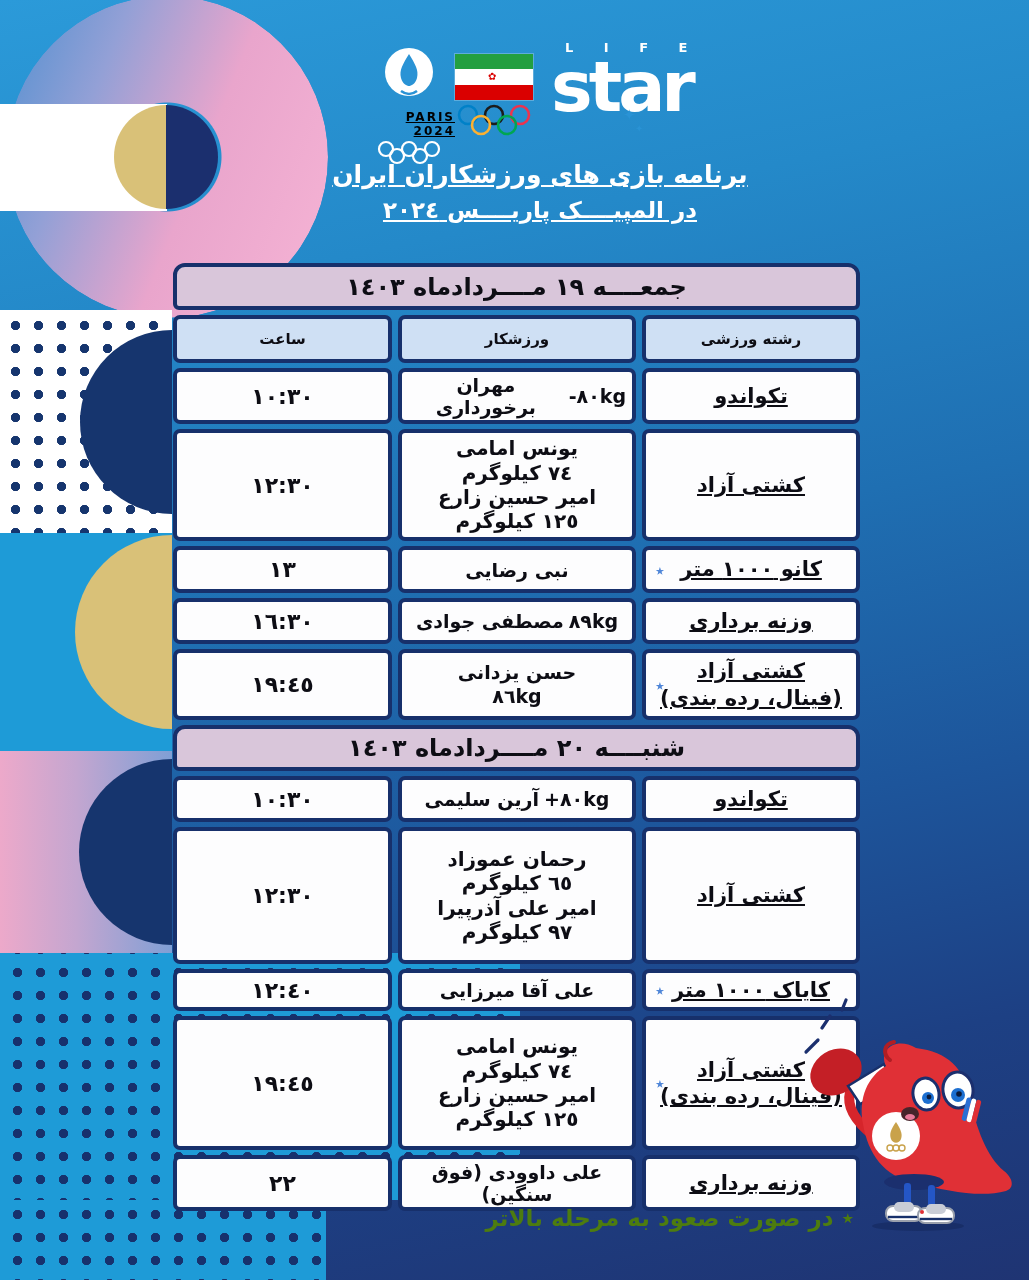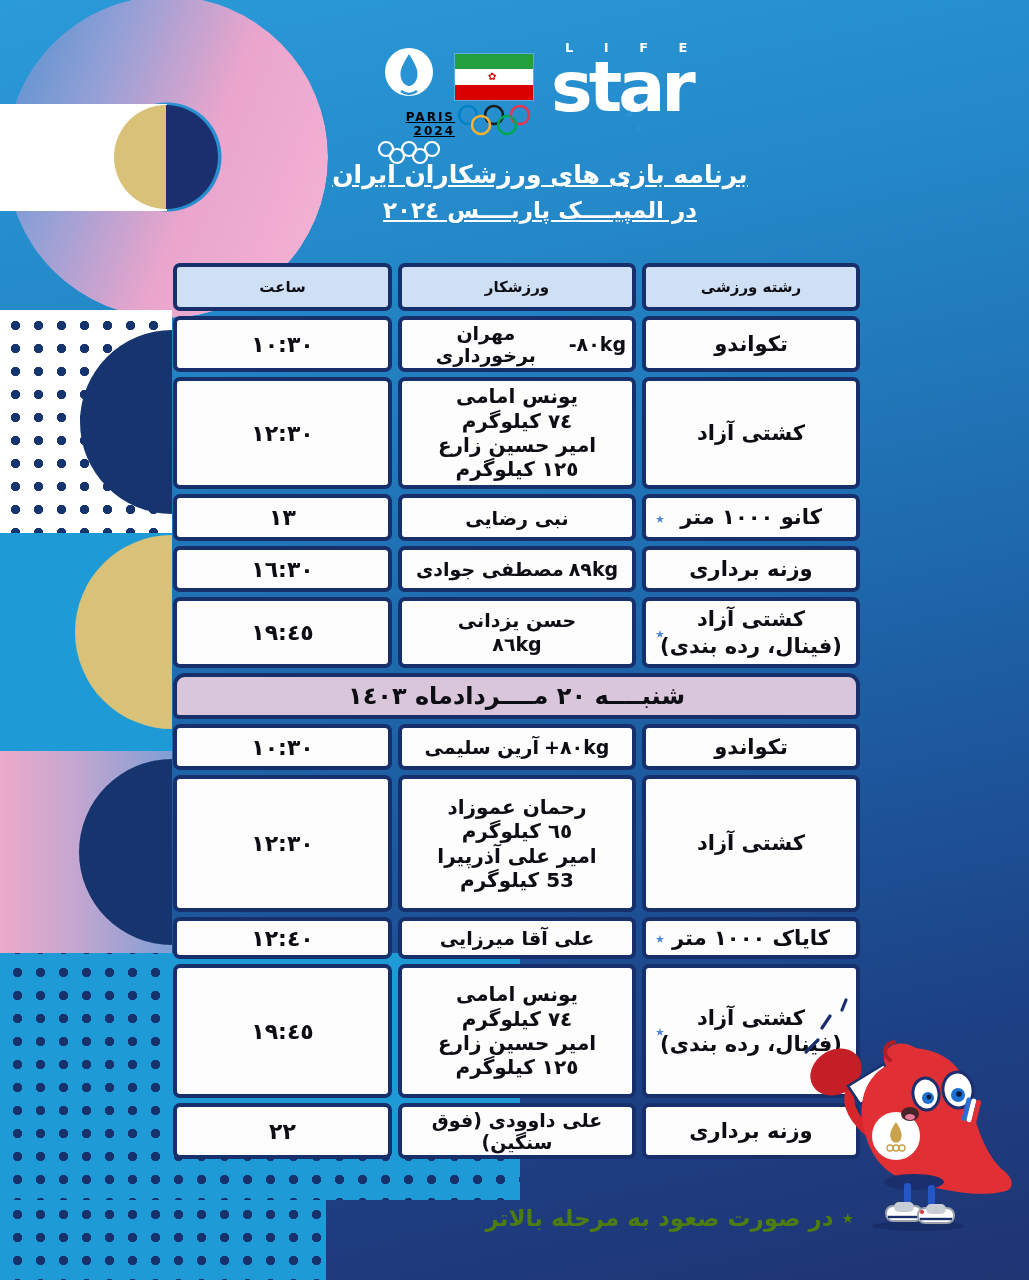--- a/index.html
+++ b/index.html
@@ -70,21 +70,21 @@
   }
   .trow{display:grid;grid-template-columns:219px 238px 218px;gap:6px;}
   .cell{
     background:#fdfdfe;border:4px solid #17306b;border-radius:7px;box-sizing:border-box;
     display:flex;align-items:center;justify-content:center;text-align:center;
     color:#0d0d14;font-weight:bold;direction:rtl;
   }
   .cell.hdr{background:#cfe0f4;font-size:15px;}
   .cell.time{font-size:22px;}
   .cell.sport{font-size:21px;position:relative;padding:2px 10px;}
-  .sport-text{white-space:pre-line;line-height:1.25;margin:auto;}
+  .sport-text{white-space:pre-line;line-height:1.25;margin:auto;text-decoration:underline;}
   .star-mark{position:absolute;left:9px;top:50%;transform:translateY(-50%);color:#4f86d8;font-size:18px;direction:ltr;}
   .cell.athlete{font-size:19px;padding:2px 6px;}
   .a-inline{flex-direction:row-reverse;gap:5px;}
   .a-inline .aweight{direction:ltr;unicode-bidi:isolate;}
   .a-stack{flex-direction:column;line-height:1.25;}
   .a-stack .aweight{direction:ltr;unicode-bidi:isolate;}
   .a-lines .alines{white-space:pre-line;line-height:1.22;font-size:20px;}
   
   .footnote{
     position:absolute;right:175px;top:1205px;color:#4d7c0f;font-weight:bold;font-size:23px;direction:rtl;
@@ -155,20 +155,21 @@
   </div>
 </div>
 
 <div class="title">
   <div class="t1">برنامه بازی های ورزشکاران ایران</div>
   <div class="t2">در المپیــــک پاریــــس ٢٠٢٤</div>
 </div>
 
 <div class="sched">
 
+  <div class="banner" style="min-height:47px">جمعــــه ١٩ مــــردادماه ١٤٠٣</div>
 
   <div class="trow">
     <div class="cell hdr" style="min-height:48px">ساعت</div>
     <div class="cell hdr">ورزشکار</div>
     <div class="cell hdr">رشته ورزشی</div>
   </div>
 
   <div class="trow">
     <div class="cell time" style="min-height:46px">١٠:٣٠</div>
     <div class="cell athlete a-inline">
@@ -244,21 +245,21 @@
       <span class="sport-text">تکواندو</span>
     </div>
   </div>
 
   <div class="trow">
     <div class="cell time" style="min-height:137px">١٢:٣٠</div>
     <div class="cell athlete a-lines">
       <span class="alines">رحمان عموزاد
 ٦٥ کیلوگرم
 امیر علی آذرپیرا
-53 کیلوگرم</span>
+٩٧ کیلوگرم</span>
     </div>
     <div class="cell sport">
       <span class="star-mark"></span>
       <span class="sport-text">کشتی آزاد</span>
     </div>
   </div>
 
   <div class="trow">
     <div class="cell time" style="min-height:42px">١٢:٤٠</div>
     <div class="cell athlete">

